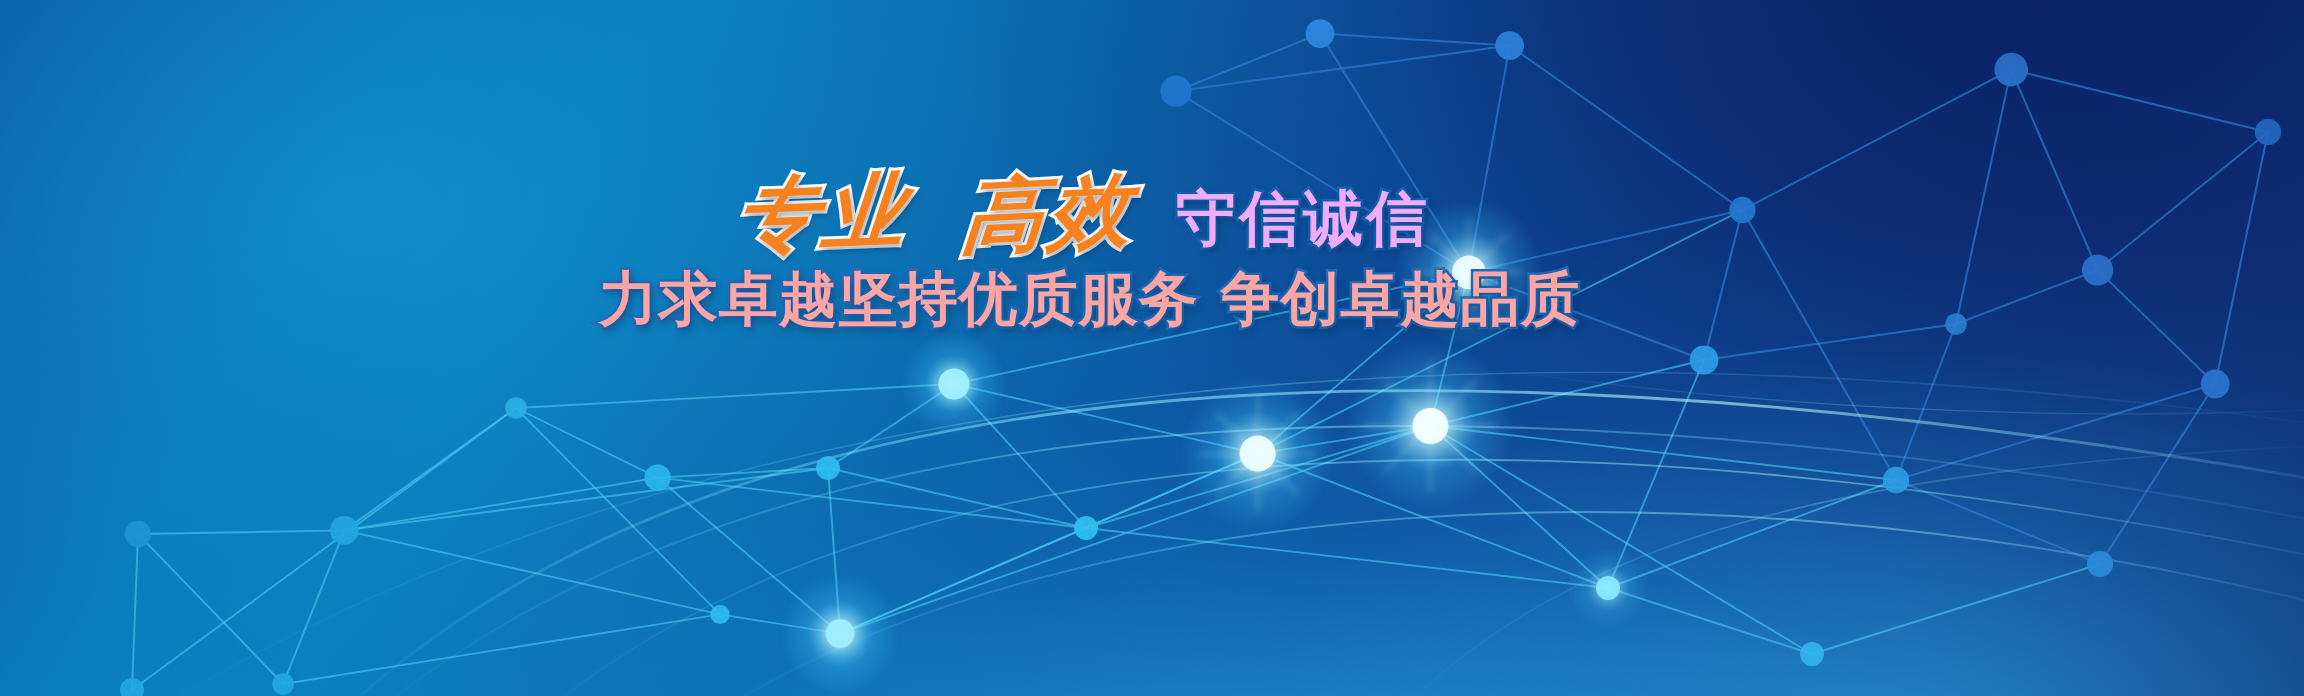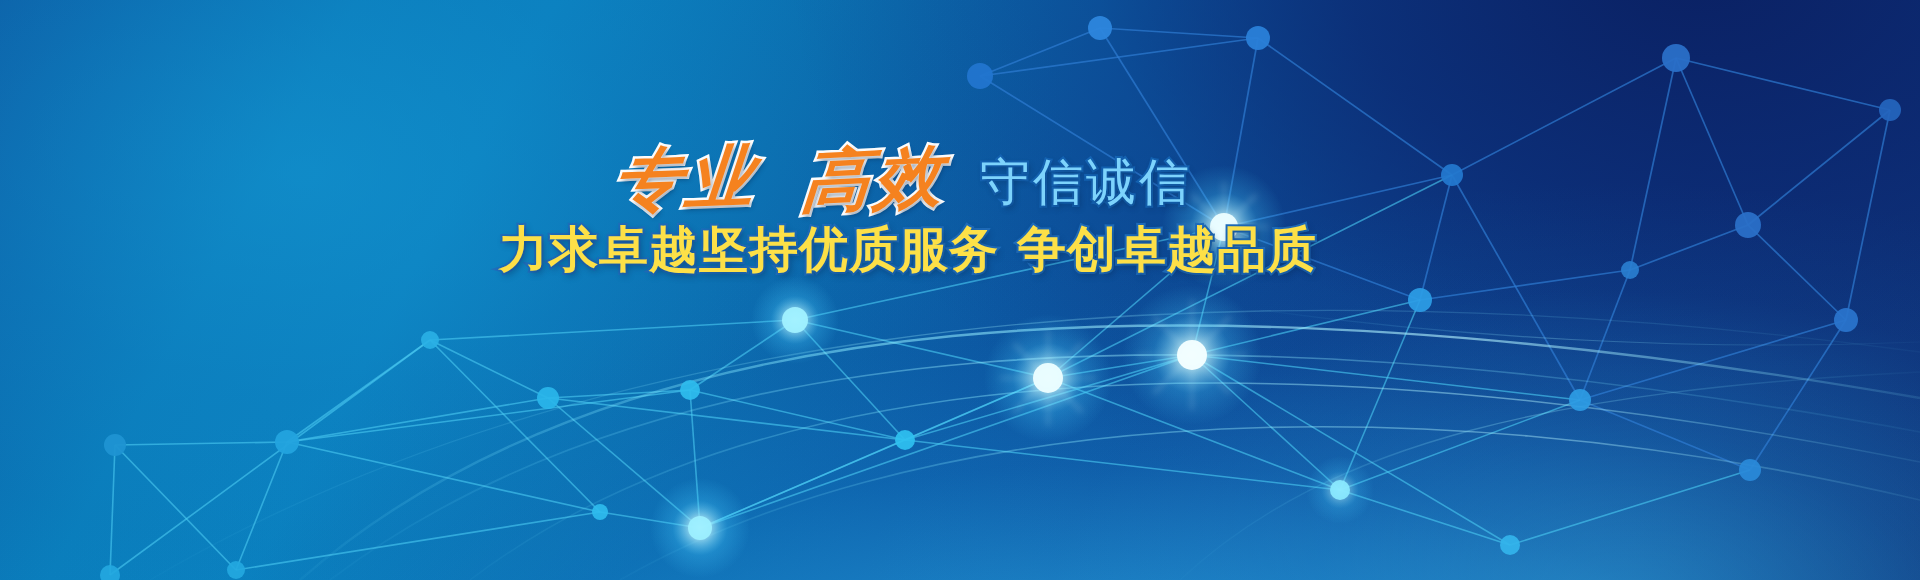--- a/index.html
+++ b/index.html
@@ -124,39 +124,39 @@
   }
   .brush.w2 {
     margin-left: 26px;
     transform: skewX(-7deg) rotate(-2.8deg);
   }
 
   
   .solid-white {
     font-family: "DejaVu Sans", "Liberation Sans", sans-serif;
     font-size: 50px;
-    font-weight: 400;
-    color: #7dd3fc;
+    font-weight: 700;
+    color: #f0abfc;
     letter-spacing: 3px;
     line-height: 1;
     margin-left: 16px;
     margin-bottom: 5px;
     -webkit-text-stroke: 4px #1564b4;
     paint-order: stroke fill;
     text-shadow:
       0 0 1px #1564b4,
       2px 3px 6px rgba(2,28,66,0.45);
   }
 
   
   .line-2 {
     font-family: "DejaVu Sans", "Liberation Sans", sans-serif;
     font-size: 49px;
     font-weight: 700;
-    color: #fde047;
+    color: #fca5a5;
     letter-spacing: 1px;
     line-height: 1;
     margin-top: 13px;
     margin-left: -104px;
     -webkit-text-stroke: 4px #1f6dbb;
     paint-order: stroke fill;
     text-shadow:
       0 0 1px #1f6dbb,
       2px 3px 7px rgba(2,28,66,0.40);
   }

